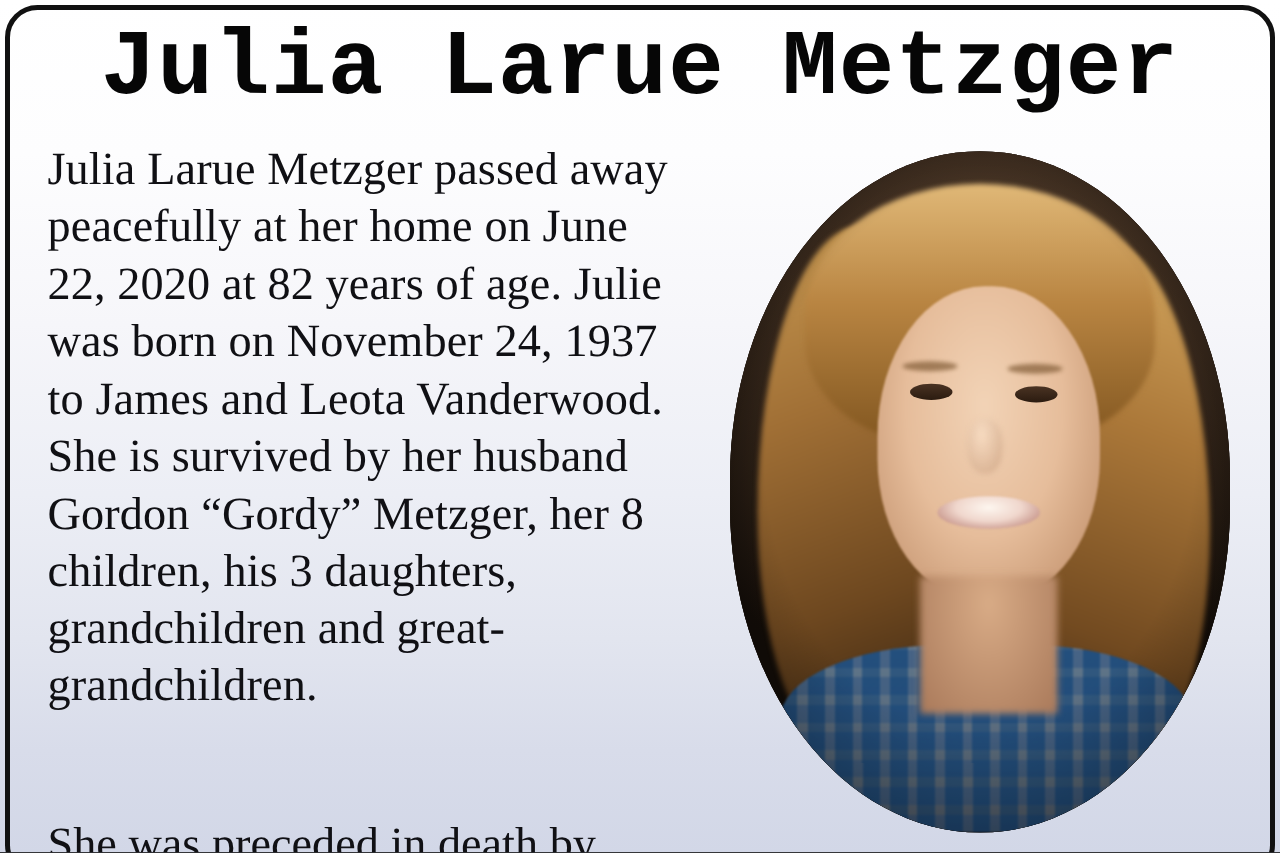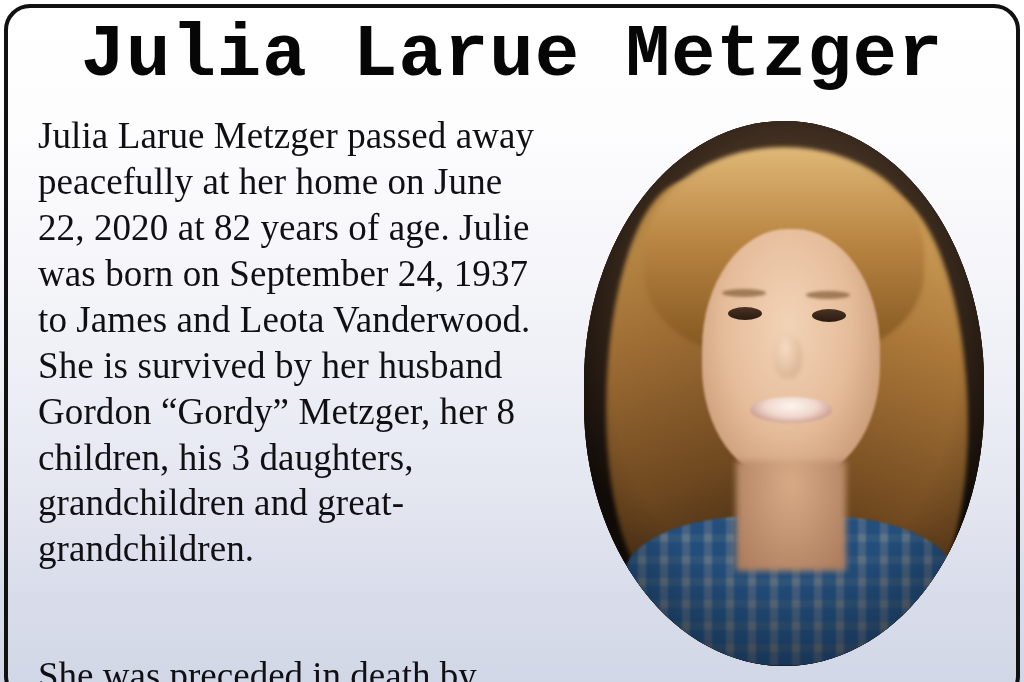--- a/index.html
+++ b/index.html
@@ -226,21 +226,21 @@
   }
 </style>
 </head>
 <body>
 
 <div id="obituary-card">
   <div id="card-inner">
     <h1 id="name-heading">Julia Larue Metzger</h1>
 
     <div id="body-area">
-      <div id="obit-text">Julia Larue Metzger passed away peacefully at her home on June 22, 2020 at 82 years of age. Julie was born on September 24, 1937 to James and Leota Vanderwood. She is survived by her husband Gordon “Gordy” Metzger, her 8 children, his 3 daughters, grandchildren and great-grandchildren.</div>
+      <div id="obit-text">Julia Larue Metzger passed away peacefully at her home on June 22, 2020 at 82 years of age. Julie was born on November 24, 1937 to James and Leota Vanderwood. She is survived by her husband Gordon “Gordy” Metzger, her 8 children, his 3 daughters, grandchildren and great-grandchildren.</div>
 
       <div id="continuation-text">She was preceded in death by...</div>
 
       <div id="portrait-wrap">
         <div id="portrait">
           <div class="photo-bg"></div>
           <div class="hair-left"></div>
           <div class="hair-right"></div>
           <div class="hair-top"></div>
           <div class="shirt"></div>

